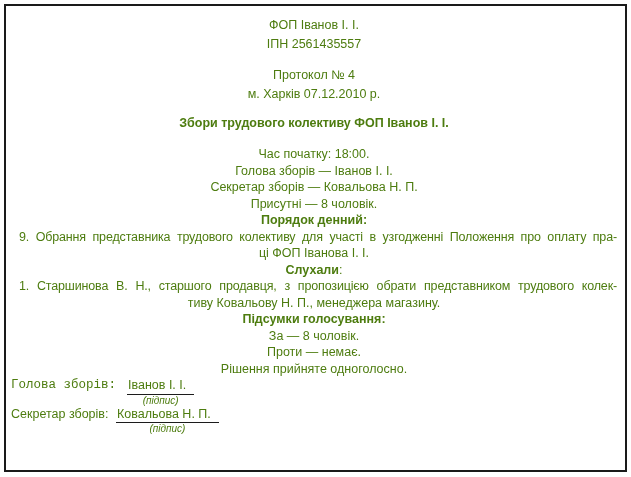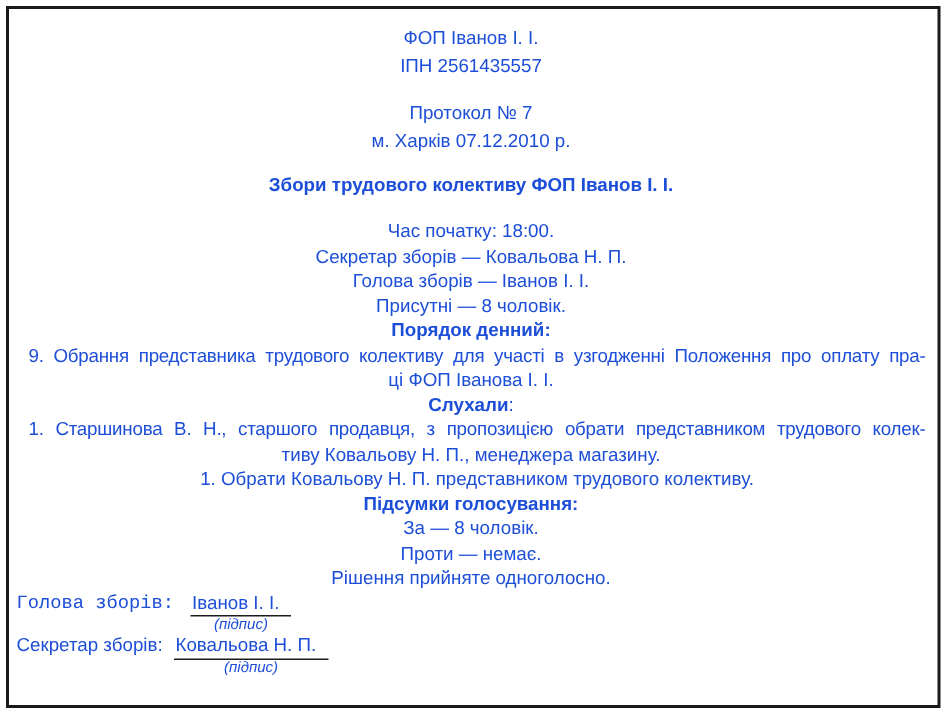--- a/index.html
+++ b/index.html
@@ -6,21 +6,21 @@
     margin: 0;
     padding: 0;
     background: #ffffff;
   }
   .page {
     position: relative;
     width: 631px;
     height: 477px;
     background: #ffffff;
     font-family: "Liberation Sans", sans-serif;
-    color: #1d4ed8;
+    color: #4d7c0f;
     overflow: hidden;
   }
   .frame {
     position: absolute;
     left: 4px;
     top: 4px;
     right: 4px;
     bottom: 5px;
     border: 2px solid #1a1a1a;
     box-sizing: border-box;
@@ -83,40 +83,39 @@
 </style>
 </head>
 <body>
 
 <div class="page">
   <div class="frame">
 
     <div>
       <div class="hline">ФОП Іванов І. І.</div>
       <div class="hline">ІПН 2561435557</div>
-      <div class="hline mt-block">Протокол № 7</div>
+      <div class="hline mt-block">Протокол № 4</div>
       <div class="hline">м. Харків 07.12.2010 р.</div>
       <div class="hline mt-title doc-title">Збори трудового колективу ФОП Іванов І. І.</div>
     </div>
 
     <div>
       <div class="line">Час початку: 18:00.</div>
+      <div class="line">Голова зборів — Іванов І. І.</div>
       <div class="line">Секретар зборів — Ковальова Н. П.</div>
-      <div class="line">Голова зборів — Іванов І. І.</div>
       <div class="line">Присутні — 8 чоловік.</div>
 
       <div class="line bold">Порядок денний:</div>
       <div class="line indent fit">9. Обрання представника трудового колективу для участі в узгодженні Положення про оплату пра-</div>
       <div class="line">ці ФОП Іванова І. І.</div>
 
       <div class="line"><span class="bold">Слухали</span><span>:</span></div>
       <div class="line indent fit">1. Старшинова В. Н., старшого продавця, з пропозицією обрати представником трудового колек-</div>
       <div class="line">тиву Ковальову Н. П., менеджера магазину.</div>
 
-      <div class="line indent">1. Обрати Ковальову Н. П. представником трудового колективу.</div>
 
       <div class="line bold">Підсумки голосування:</div>
       <div class="line">За — 8 чоловік.</div>
       <div class="line">Проти — немає.</div>
       <div class="line">Рішення прийняте одноголосно.</div>
     </div>
 
     <div>
       <div class="sig-row">
         <span class="sig-label sig-label-1">Голова зборів:</span><span class="sig-block"><span class="sig-name">Іванов І. І.</span><span class="sig-caption">(підпис)</span></span>

